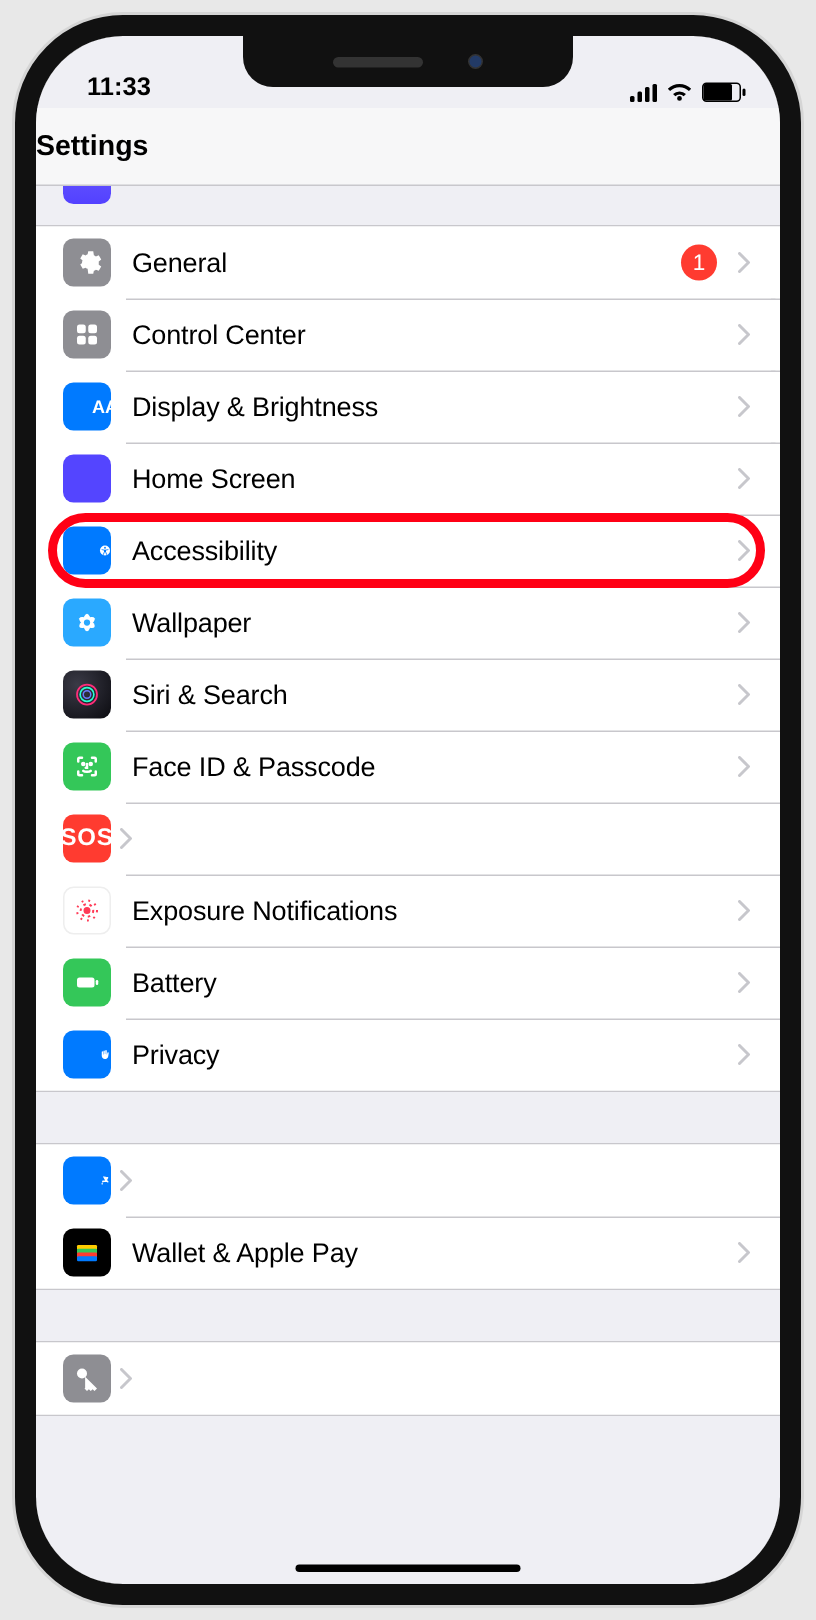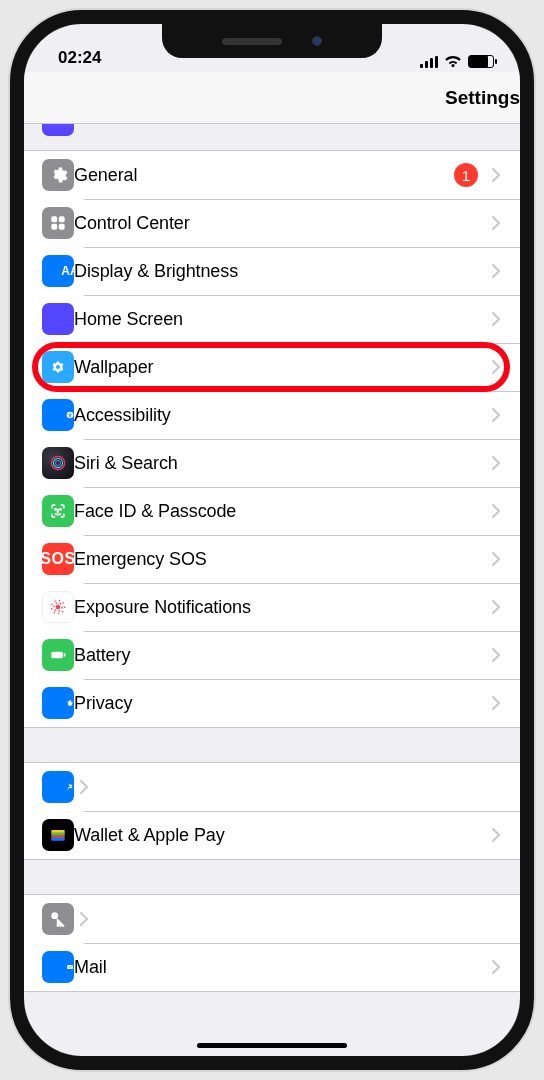--- a/index.html
+++ b/index.html
@@ -62,21 +62,21 @@
   .sig span:nth-child(3){height:10px;} .sig span:nth-child(4){height:12px;}
   .batt { width: 26px; height: 13px; border: 1.5px solid #000; border-radius: 3px; position: relative; }
   .batt::after { content:""; position:absolute; right:-4px; top:3px; width:2.5px; height:5px; background:#000; border-radius:1px; }
   .batt i { display:block; height:100%; width:78%; background:#000; border-radius:1px; }
 
   
   .navbar {
     height: 52px;
     background: rgba(247,247,248,0.96);
     border-bottom: 1px solid #c8c7cc;
-    display: flex; align-items: center; justify-content: flex-end;
+    display: flex; align-items: center; justify-content: flex-start;
     font-weight: 600; font-size: 19px; color: #000;
   }
 
   .content {
     position: absolute;
     top: 100px; bottom: 0; left: 0; right: 0;
     overflow: hidden;
   }
 
   .partial-icon {
@@ -104,20 +104,21 @@
   .icn {
     width: 32px; height: 32px; border-radius: 7px;
     display:flex; align-items:center; justify-content:center;
     flex-shrink:0;
     color:#fff;
   }
   .label {
     flex:1;
     font-size: 18px;
     color:#000;
+    padding-left: 14px;
     letter-spacing: -0.1px;
   }
   .badge {
     min-width: 24px; height: 24px; border-radius: 12px;
     background:#ff3b30; color:#fff; font-size:15px; font-weight:500;
     display:flex; align-items:center; justify-content:center;
     margin-right: 8px; padding: 0 6px;
   }
   .chev {
     width: 20px; color:#c7c7cc; margin-right: 14px;
@@ -170,21 +171,21 @@
   <div class="side-btn sb-right"></div>
 
   <div class="notch">
     <div class="speaker"></div>
     <div class="cam"></div>
   </div>
 
   <div class="screen">
 
     <div class="status">
-      <div>02:24</div>
+      <div>11:33</div>
       <div class="right">
         <div class="sig">
             <span></span>
             <span></span>
             <span></span>
             <span></span>
           </div>
         <svg width="18" height="13" viewBox="0 0 18 13">
             <path d="M9 12.2a1.6 1.6 0 1 0 0-3.2 1.6 1.6 0 0 0 0 3.2Zm-4.3-4.5 1.5 1.5a4 4 0 0 1 5.6 0l1.5-1.5a6.1 6.1 0 0 0-8.6 0ZM1.2 4.2l1.5 1.5a9 9 0 0 1 12.6 0l1.5-1.5a11.1 11.1 0 0 0-15.6 0Z" fill="#000"></path>
           </svg>
@@ -266,48 +267,48 @@
           <div class="label">Home Screen</div>
           <div class="chev">
               <svg viewBox="0 0 8 14">
                 <path d="M1 1l6 6-6 6" stroke="#c7c7cc" stroke-width="2" fill="none" stroke-linecap="round"></path>
               </svg>
             </div>
         </div>
 
         <div class="row">
             <div class="sep"></div>
+          <div class="icn bg-blue">
+            <svg viewBox="0 0 24 24" fill="#fff">
+                <circle cx="12" cy="12" r="10" fill="#fff"></circle>
+                <circle cx="12" cy="6.5" r="1.8" fill="#007aff"></circle>
+                <path fill="#007aff" d="M5 9.5c4 1 10 1 14 0l-.4 1.6c-1.7.4-3.5.6-4.6.7v2.7l2.2 5.3-1.7.7L12.5 15h-1l-1.9 5.5-1.7-.7 2.1-5.3v-2.7c-1.1-.1-2.9-.3-4.6-.7L5 9.5Z"></path>
+              </svg>
+          </div>
+          <div class="label">Accessibility</div>
+          <div class="chev">
+              <svg viewBox="0 0 8 14">
+                <path d="M1 1l6 6-6 6" stroke="#c7c7cc" stroke-width="2" fill="none" stroke-linecap="round"></path>
+              </svg>
+            </div>
+        </div>
+
+        <div class="row">
+            <div class="sep"></div>
           <div class="icn wallp">
             <svg viewBox="0 0 24 24" fill="#fff">
                 <g transform="translate(12 12)">
                   <ellipse rx="3" ry="7" transform="rotate(0)"></ellipse>
                   <ellipse rx="3" ry="7" transform="rotate(60)"></ellipse>
                   <ellipse rx="3" ry="7" transform="rotate(120)"></ellipse>
                 </g>
                 <circle cx="12" cy="12" r="2.5" fill="#2aa9ff"></circle>
               </svg>
           </div>
           <div class="label">Wallpaper</div>
-          <div class="chev">
-              <svg viewBox="0 0 8 14">
-                <path d="M1 1l6 6-6 6" stroke="#c7c7cc" stroke-width="2" fill="none" stroke-linecap="round"></path>
-              </svg>
-            </div>
-        </div>
-
-        <div class="row">
-            <div class="sep"></div>
-          <div class="icn bg-blue">
-            <svg viewBox="0 0 24 24" fill="#fff">
-                <circle cx="12" cy="12" r="10" fill="#fff"></circle>
-                <circle cx="12" cy="6.5" r="1.8" fill="#007aff"></circle>
-                <path fill="#007aff" d="M5 9.5c4 1 10 1 14 0l-.4 1.6c-1.7.4-3.5.6-4.6.7v2.7l2.2 5.3-1.7.7L12.5 15h-1l-1.9 5.5-1.7-.7 2.1-5.3v-2.7c-1.1-.1-2.9-.3-4.6-.7L5 9.5Z"></path>
-              </svg>
-          </div>
-          <div class="label">Accessibility</div>
           <div class="chev">
               <svg viewBox="0 0 8 14">
                 <path d="M1 1l6 6-6 6" stroke="#c7c7cc" stroke-width="2" fill="none" stroke-linecap="round"></path>
               </svg>
             </div>
         </div>
 
         <div class="row">
             <div class="sep"></div>
           <div class="icn bg-black">
@@ -342,21 +343,20 @@
                 <path d="M1 1l6 6-6 6" stroke="#c7c7cc" stroke-width="2" fill="none" stroke-linecap="round"></path>
               </svg>
             </div>
         </div>
 
         <div class="row">
             <div class="sep"></div>
           <div class="icn bg-red">
               <span class="sos">SOS</span>
             </div>
-          <div class="label">Emergency SOS</div>
           <div class="chev">
               <svg viewBox="0 0 8 14">
                 <path d="M1 1l6 6-6 6" stroke="#c7c7cc" stroke-width="2" fill="none" stroke-linecap="round"></path>
               </svg>
             </div>
         </div>
 
         <div class="row">
             <div class="sep"></div>
           <div class="icn expo">
@@ -451,35 +451,20 @@
                 <circle cx="8" cy="8" r="4"></circle>
                 <path d="M10.5 10.5 20 20l-2 2-1.5-1.5L15 22l-1.5-1.5L12 22l-2-2 .5-.5Z"></path>
               </svg>
           </div>
           <div class="chev">
               <svg viewBox="0 0 8 14">
                 <path d="M1 1l6 6-6 6" stroke="#c7c7cc" stroke-width="2" fill="none" stroke-linecap="round"></path>
               </svg>
             </div>
         </div>
-        <div class="row">
-            <div class="sep"></div>
-          <div class="icn bg-blue">
-            <svg viewBox="0 0 24 24" fill="#fff">
-                <rect x="3" y="6" width="18" height="12" rx="2"></rect>
-                <path d="M3 8l9 6 9-6" stroke="#007aff" stroke-width="1.5" fill="none"></path>
-              </svg>
-          </div>
-          <div class="label">Mail</div>
-          <div class="chev">
-              <svg viewBox="0 0 8 14">
-                <path d="M1 1l6 6-6 6" stroke="#c7c7cc" stroke-width="2" fill="none" stroke-linecap="round"></path>
-              </svg>
-            </div>
-        </div>
       </div>
 
       <div class="highlight" style="left:8px; top:218px; width:478px; height:50px;"></div>
     </div>
 
     <div class="home-ind"></div>
   </div>
 </div>
 
 </body></html>

